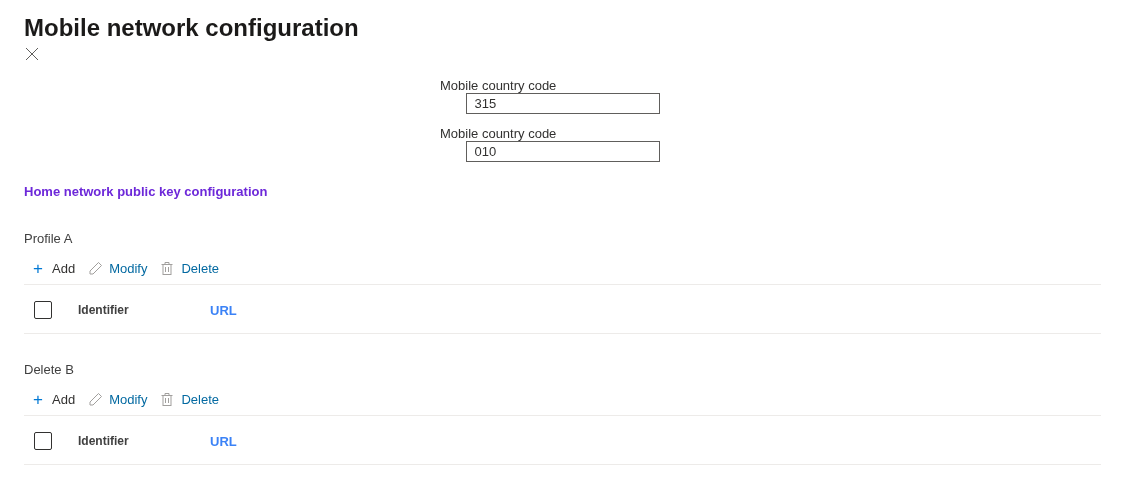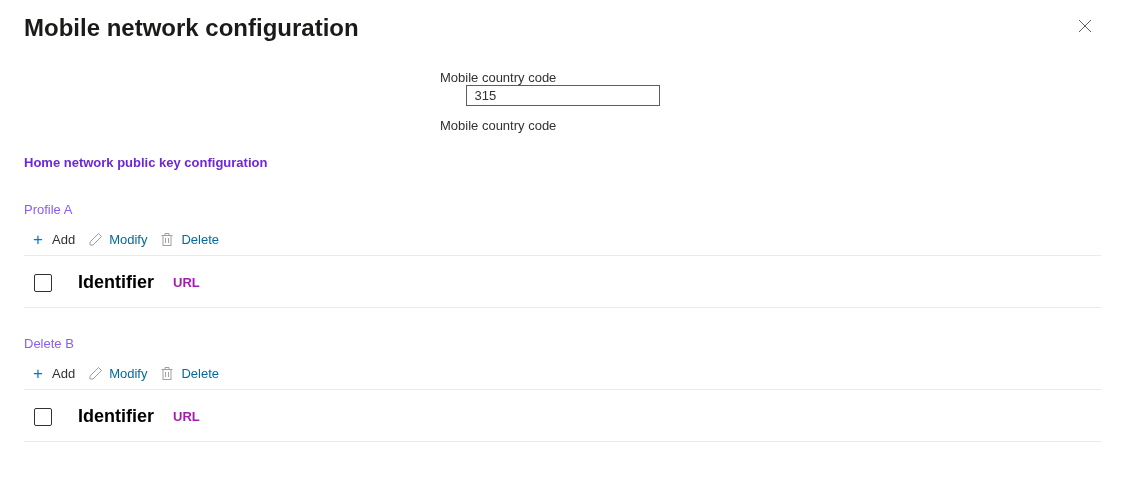--- a/index.html
+++ b/index.html
@@ -14,21 +14,22 @@
       background: #ffffff;
       width: 1125px;
       height: 504px;
       padding: 14px 24px;
       position: relative;
     }
     .header {
       display: flex;
       justify-content: space-between;
       align-items: flex-start;
-      margin-bottom: 28px;
+      margin-bottom: 16px;
+      flex-direction: column;
     }
     h1 {
       font-size: 24px;
       font-weight: 600;
       color: #1b1a19;
     }
     .close-btn {
       cursor: pointer;
       width: 16px;
       height: 16px;
@@ -65,21 +66,21 @@
     }
     .section-heading {
       font-size: 13px;
       font-weight: 600;
       color: #6d28d9;
       margin-top: 22px;
       margin-bottom: 32px;
     }
     .profile-label {
       font-size: 13px;
-      color: #8b5cf6;
+      color: #404040;
       margin-bottom: 10px;
       margin-top: 8px;
     }
     .toolbar {
       display: flex;
       align-items: center;
       gap: 12px;
       padding: 4px 0 8px 6px;
       border-bottom: 1px solid #edebe9;
     }
@@ -118,29 +119,29 @@
       width: 18px;
       height: 18px;
       border: 1px solid #323130;
       border-radius: 2px;
       background: #fff;
       cursor: pointer;
       flex-shrink: 0;
     }
     .col-identifier {
       margin-left: 26px;
-      width: 95px;
-      font-size: 18px;
-      font-weight: 600;
-      color: #000000;
+      width: 132px;
+      font-size: 12px;
+      font-weight: 600;
+      color: #404040;
     }
     .col-url {
       font-size: 13px;
       font-weight: 600;
-      color: #a21caf;
+      color: #3b82f6;
     }
     .profile-section {
       margin-bottom: 28px;
     }
     svg {
       display: block;
     }
   </style>
 </head>
 <body>
@@ -155,20 +156,21 @@
   </div>
 </div>
 
 <div class="form-row">
   <div class="form-label">Mobile country code</div>
   <input class="form-input" type="text" value="315" style="">
 </div>
 
 <div class="form-row">
   <div class="form-label">Mobile country code</div>
+  <input class="form-input" type="text" value="010" style="">
 </div>
 
 <div class="section-heading">Home network public key configuration</div>
 
 <div class="profile-section">
   <div class="profile-label">Profile A</div>
   <div class="toolbar">
     <div class="toolbar-btn">
       <span class="icon add-icon">+</span>
       <span>Add</span>

